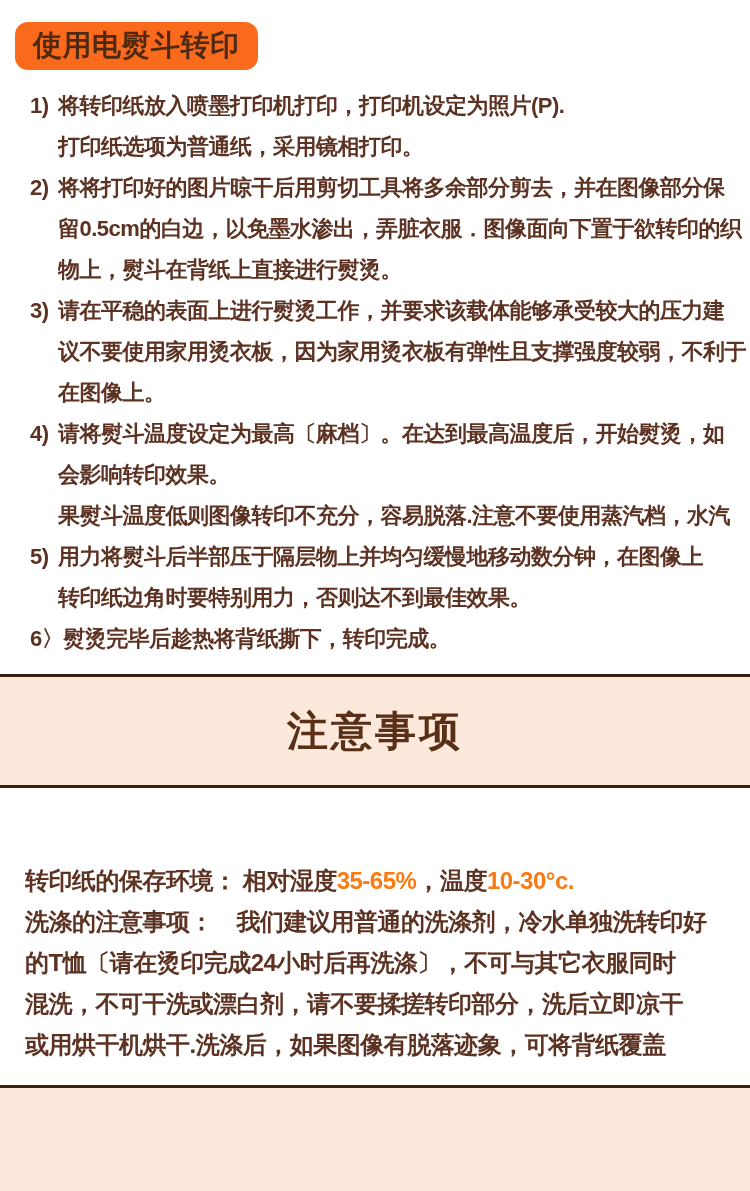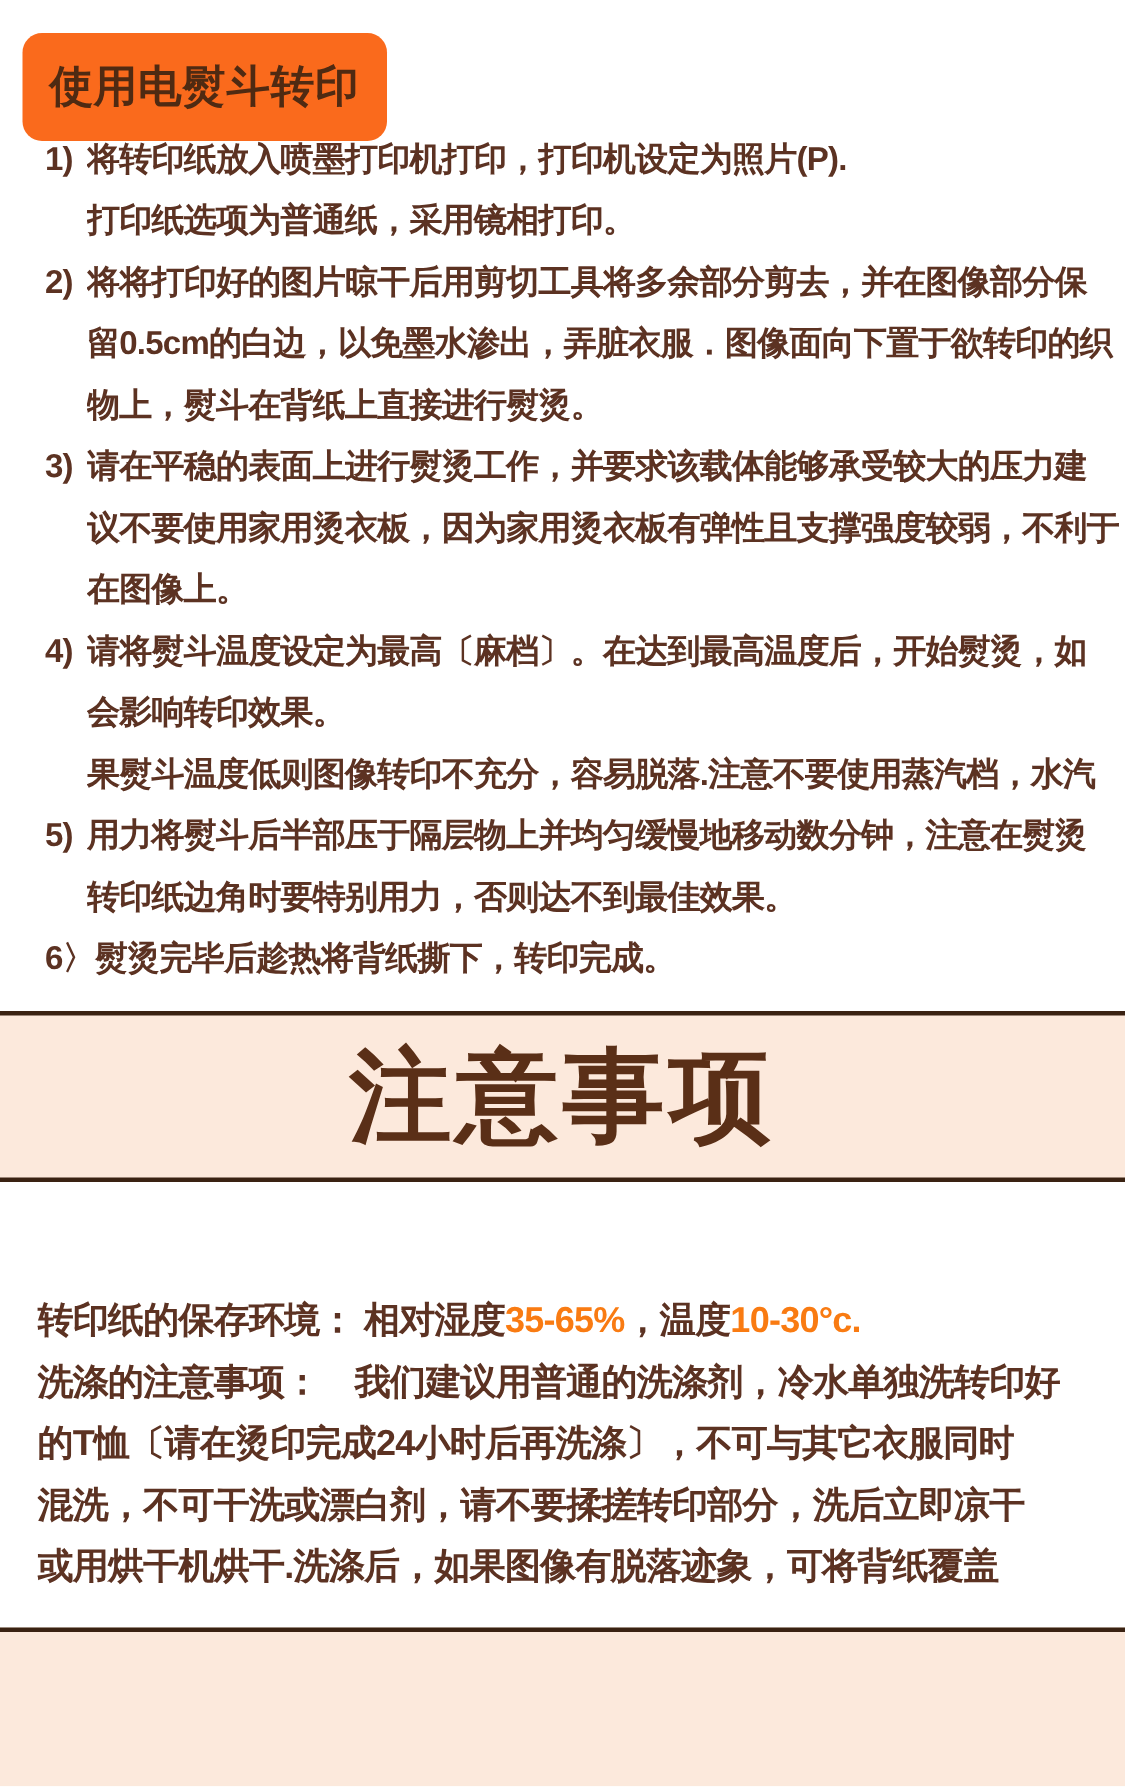--- a/index.html
+++ b/index.html
@@ -8,21 +8,21 @@
     width:750px;height:1191px;
     background:#ffffff;
     overflow:hidden;
     font-family:"Liberation Sans",sans-serif;
     font-weight:bold;
   }
   
   .badge{
     position:absolute;left:15px;top:22px;
     height:48px;
-    padding:12px 18px;
+    padding:0 18px;
     background:#FA6A1C;
     border-radius:13px;
     display:flex;align-items:center;justify-content:center;
     font-size:29px;
     color:#4F2A12;
     letter-spacing:0.5px;
   }
   
   .list{
     position:absolute;top:85px;left:30px;width:716px;
@@ -36,21 +36,21 @@
   .item .content{flex:1 1 auto;min-width:0;}
   .item .line{white-space:nowrap;overflow:hidden;}
   
   .banner{
     position:absolute;left:0;top:674px;width:750px;height:114px;
     box-sizing:border-box;
     background:#FCE9DC;
     border-top:3px solid #3A2212;
     border-bottom:3px solid #3A2212;
     display:flex;align-items:center;justify-content:center;
-    font-size:68px;
+    font-size:41px;
     letter-spacing:3px;
     color:#5A2F17;
   }
   
   .care{
     position:absolute;top:860px;left:25px;width:702px;
     font-size:24px;
     line-height:41px;
     letter-spacing:-0.5px;
     color:#5C3222;
@@ -102,21 +102,21 @@
         <span class="marker">4)</span>
         <div class="content">
           <div class="line">请将熨斗温度设定为最高〔麻档〕。在达到最高温度后，开始熨烫，如</div>
           <div class="line">会影响转印效果。</div>
           <div class="line">果熨斗温度低则图像转印不充分，容易脱落.注意不要使用蒸汽档，水汽</div>
         </div>
       </div>
       <div class="item">
         <span class="marker">5)</span>
         <div class="content">
-          <div class="line">用力将熨斗后半部压于隔层物上并均匀缓慢地移动数分钟，注意在熨烫</div>
+          <div class="line">用力将熨斗后半部压于隔层物上并均匀缓慢地移动数分钟，在图像上</div>
           <div class="line">转印纸边角时要特别用力，否则达不到最佳效果。</div>
         </div>
       </div>
       <div class="item">
         <span class="marker">6〉</span>
         <div class="content">
           <div class="line">熨烫完毕后趁热将背纸撕下，转印完成。</div>
         </div>
       </div>
     </div>

